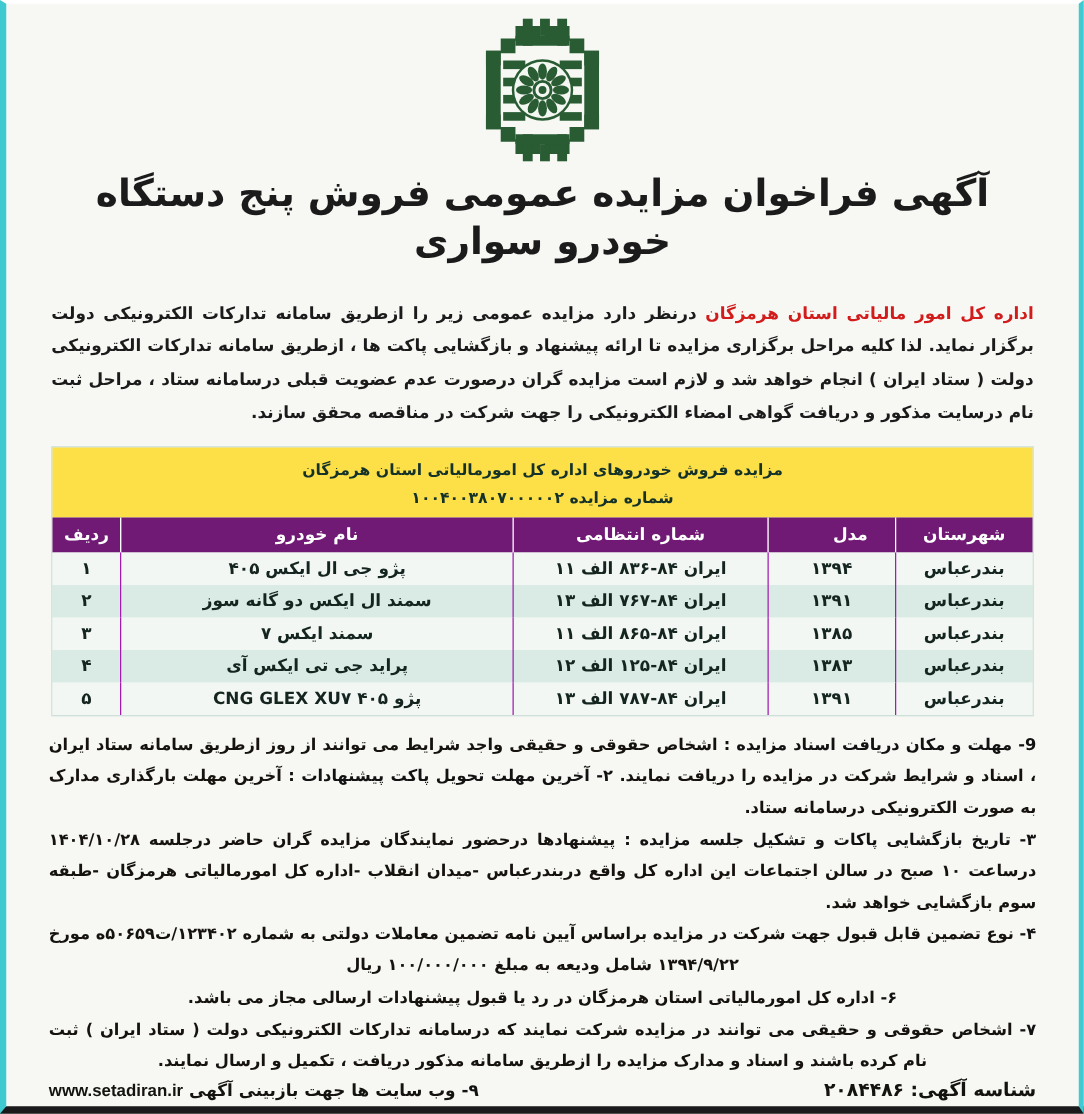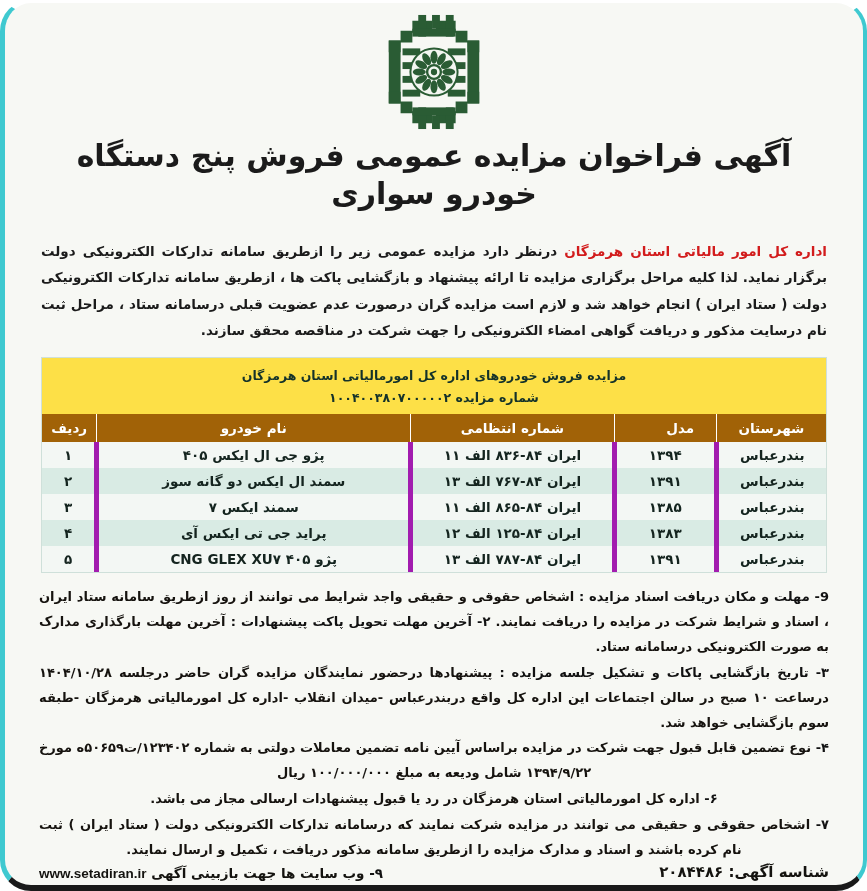--- a/index.html
+++ b/index.html
@@ -13,21 +13,20 @@
   .page{
     position:relative;
     width:867px;height:891px;
     box-sizing:border-box;
     background:#f7f8f4;
     border-left:5px solid #3fc9d0;
     border-right:4px solid #3fc9d0;
     border-top:3px solid #ffffff;
     border-bottom:6px solid #1a1a1a;
     padding:0 14px;
-    border-radius:31px;
   }
   .inner{
     position:relative;
     width:100%;
     height:100%;
     box-sizing:border-box;
   }
 
   
   .logo-wrap{
@@ -83,34 +82,34 @@
     color:#14322a;
     background:#fde047;
     font-weight:600;
   }
   table{
     width:100%;
     border-collapse:collapse;
     font-size:13px;
   }
   thead th{
-    background:#a16207;
+    background:#701a75;
     color:#ffffff;
     font-weight:bold;
     padding:6px 4px;
     font-size:13.5px;
     border-left:1px solid #ffffff;
     text-align:center;
   }
   thead th:last-child{border-left:none;}
   tbody td{
     padding:5px 6px;
     text-align:center;
     color:#14241f;
-    border-left:5px solid #a21caf;
+    border-left:1px solid #a21caf;
     font-size:13.5px;
     font-weight:600;
     white-space:nowrap;
   }
   tbody td:last-child{border-left:none;}
   tbody tr:nth-child(odd){background:#f3f7f4;}
   tbody tr:nth-child(even){background:#d9ebe4;}
   .col-row{width:7%;}
   .col-name{width:40%;}
   .col-plate{width:26%;}

